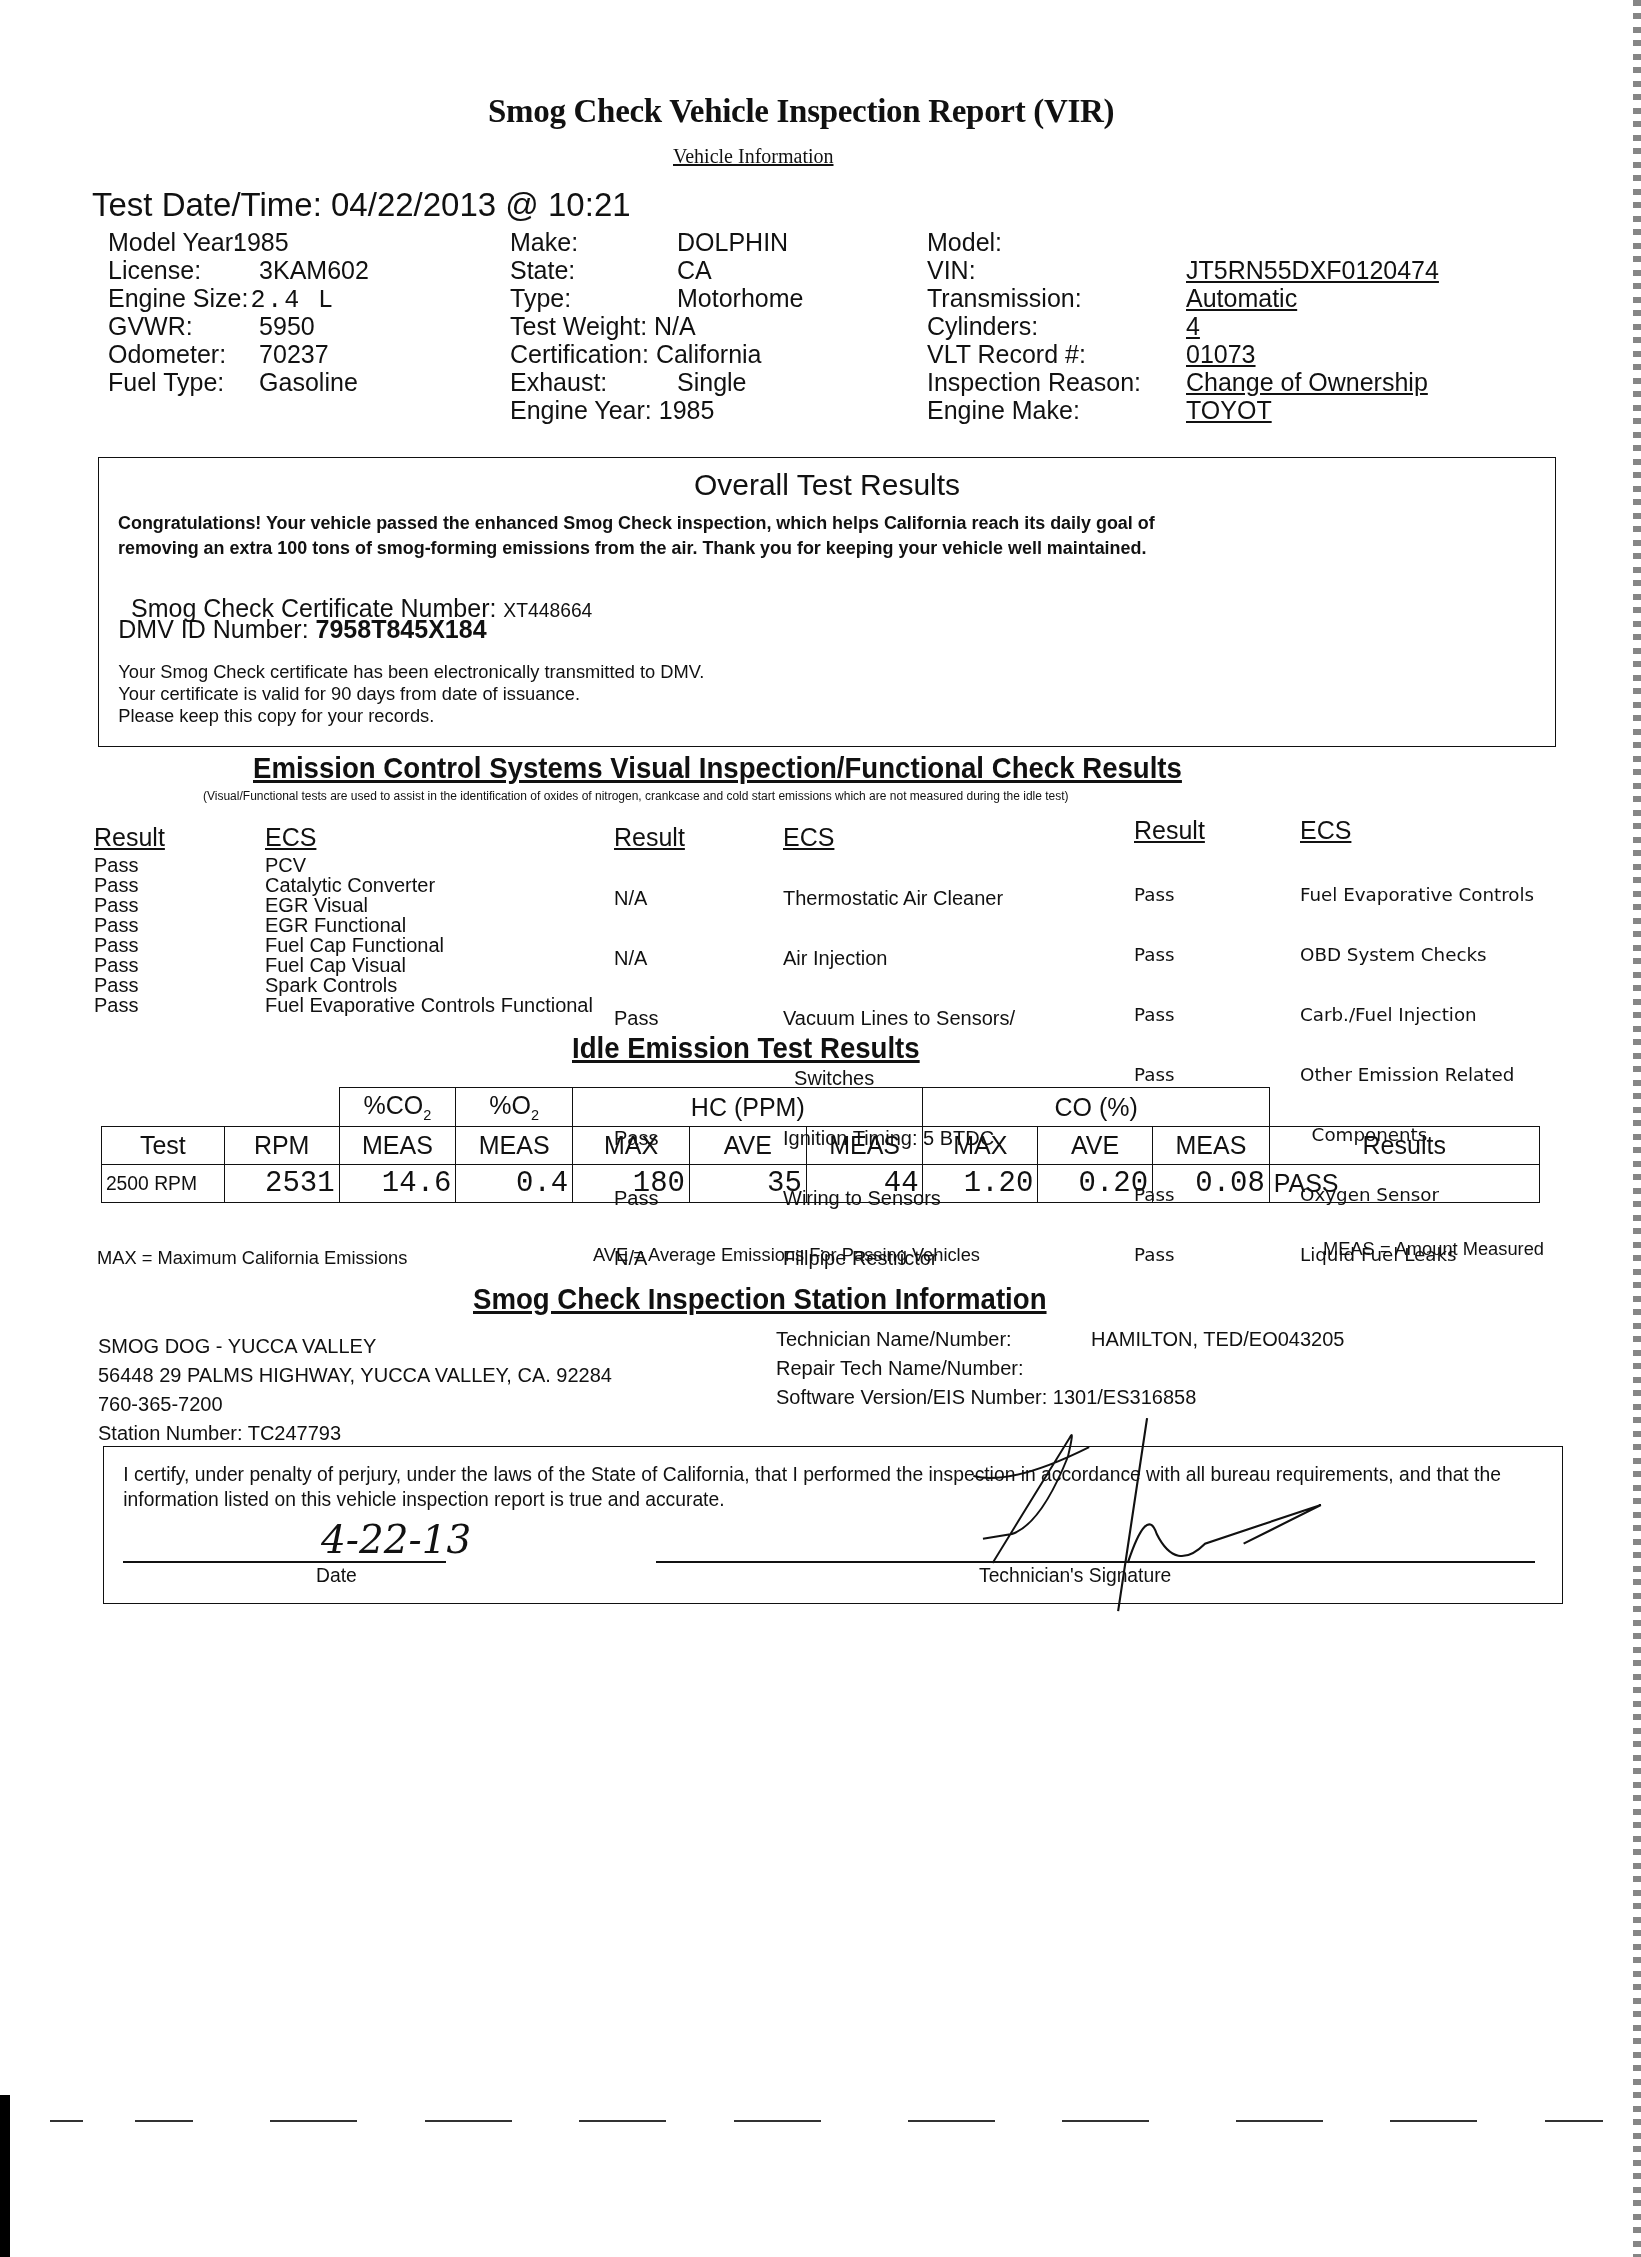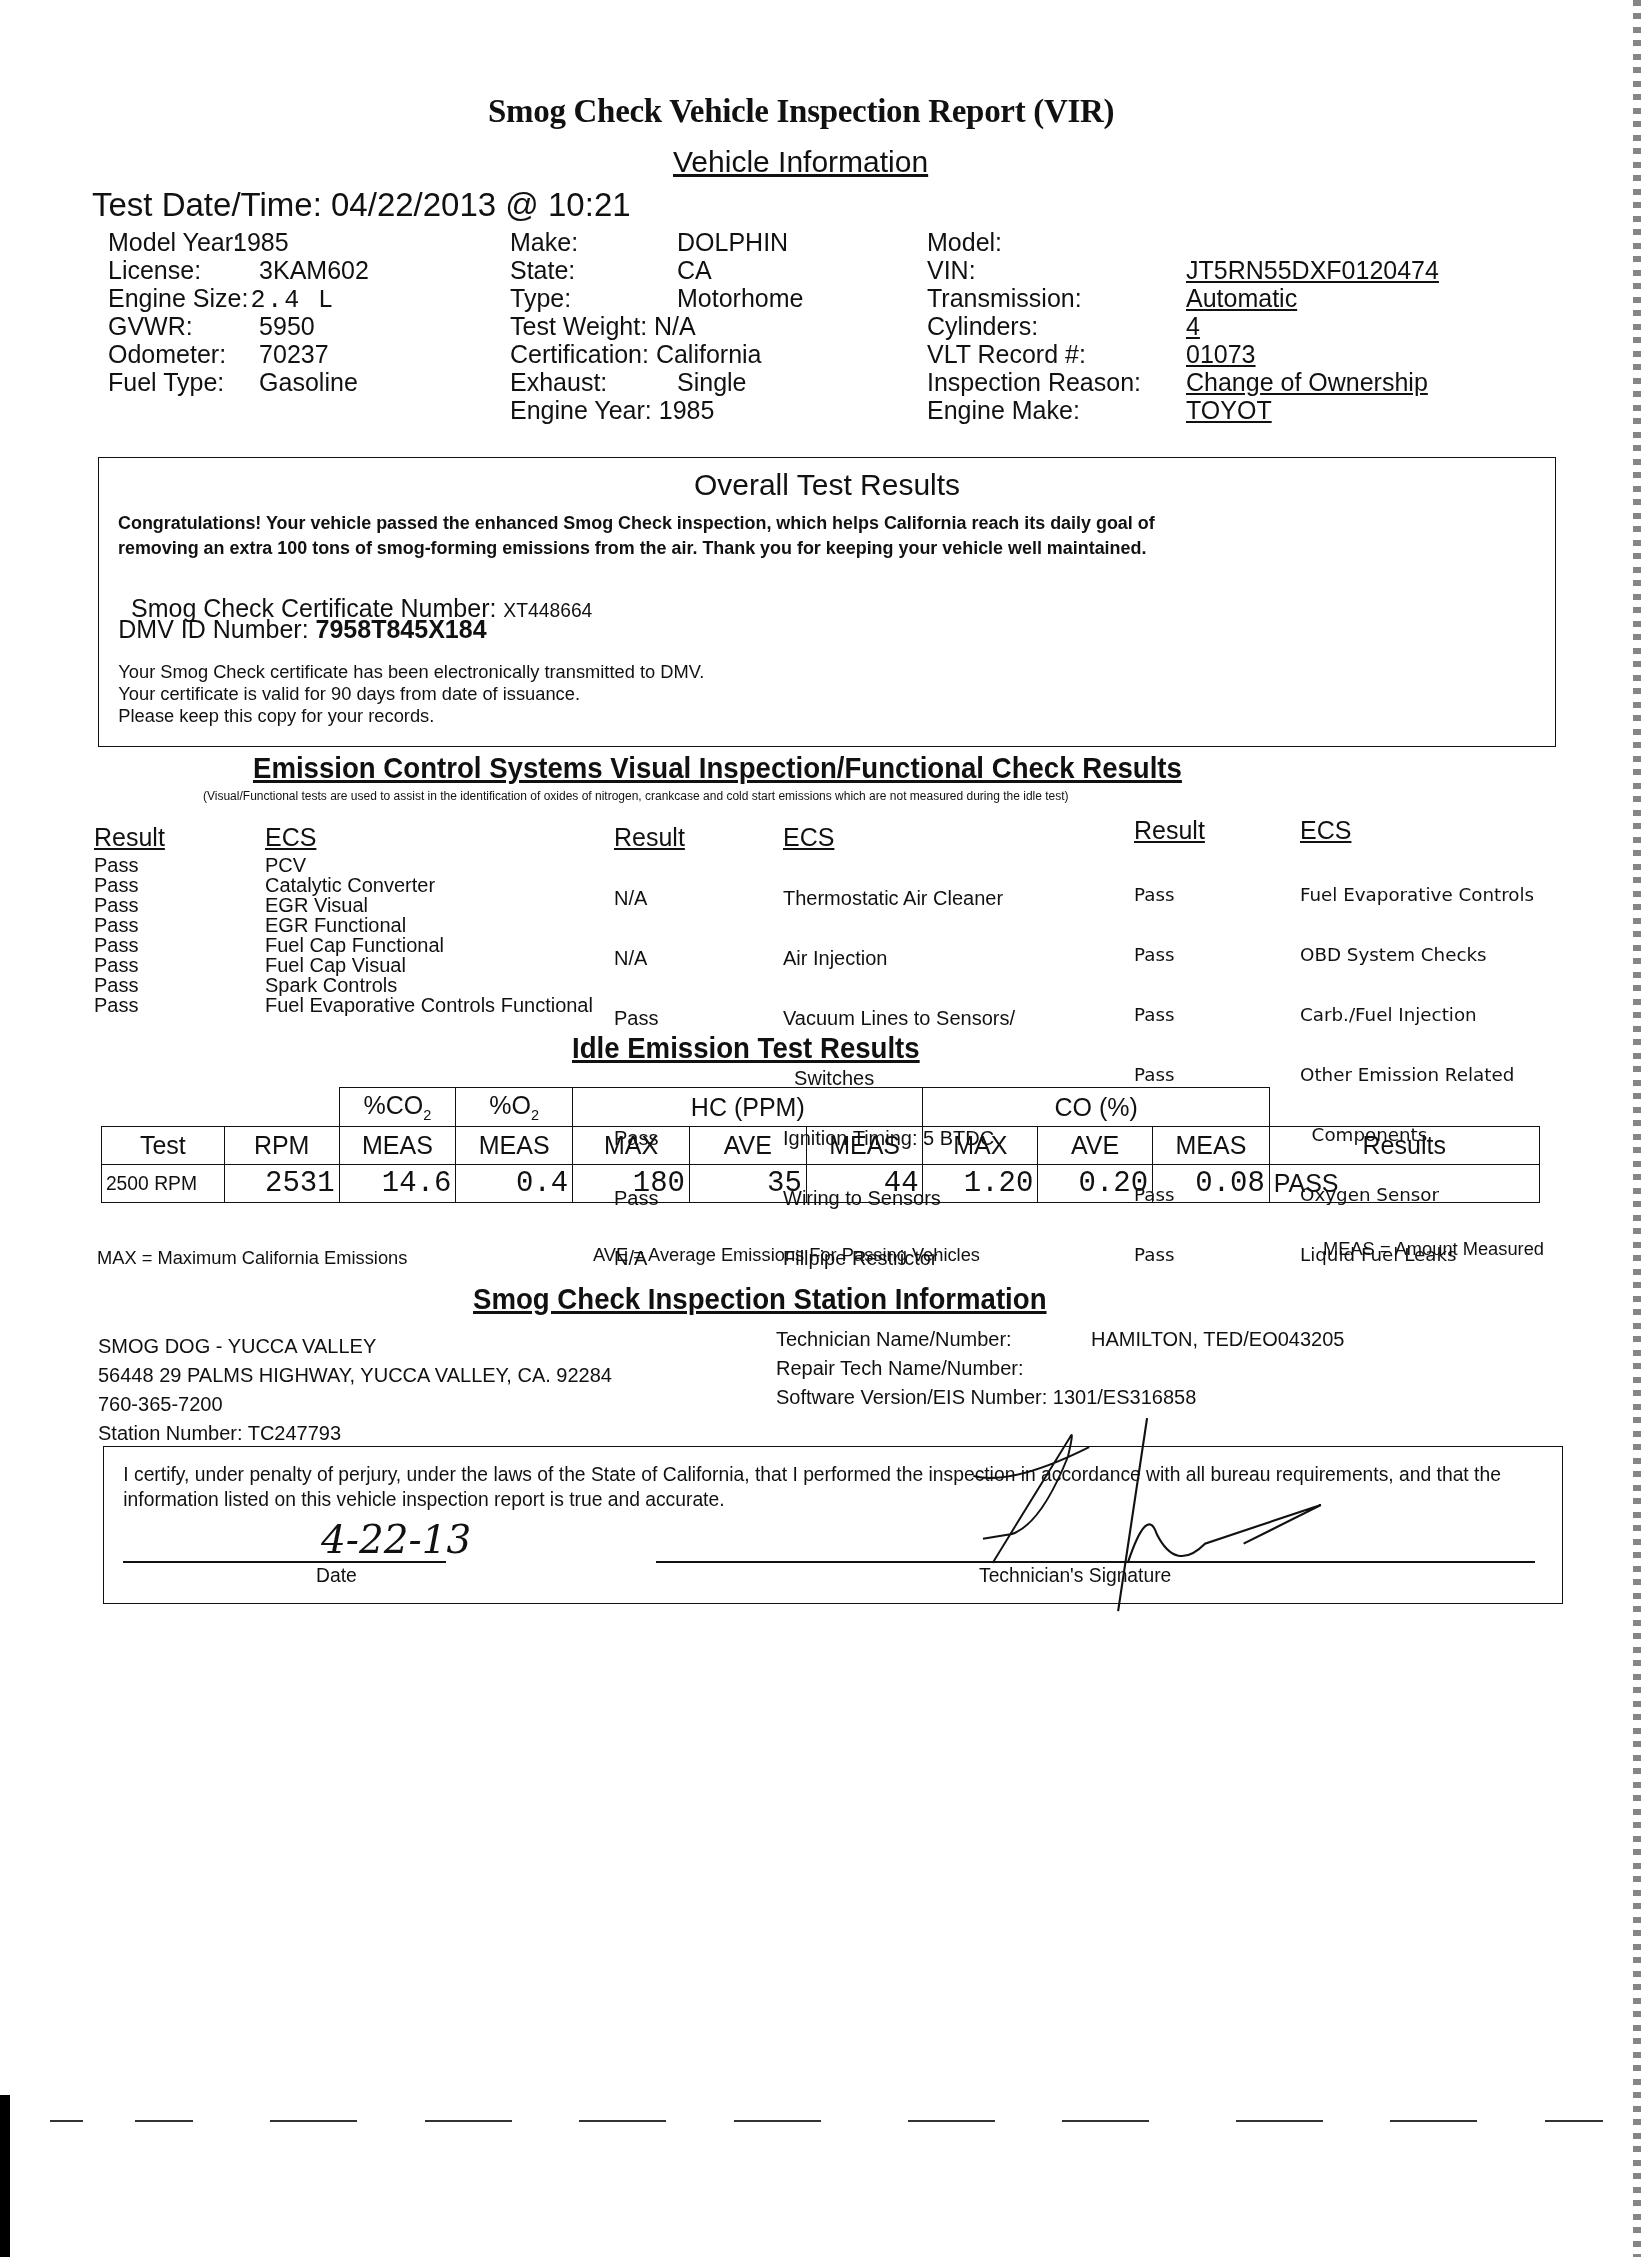--- a/index.html
+++ b/index.html
@@ -1,20 +1,20 @@
 <!DOCTYPE html>
 <html><head>
 <meta charset="utf-8">
 <style>
   html, body { margin: 0; padding: 0; background: #ffffff; }
   body { width: 1641px; height: 2257px; position: relative; overflow: hidden; color: #111; font-family: "Liberation Sans", sans-serif; }
   .abs { position: absolute; }
   .serif-title { font-family: "Liberation Serif", serif; font-weight: bold; font-size: 33px; letter-spacing: -0.3px; }
   .u { text-decoration: underline; }
-  .h-sub { font-size: 30px; }
+  .h-sub { font-size: 20px; font-family: Liberation Serif, serif; }
   .date-line { font-size: 33px; }
   .vi { font-size: 25px; line-height: 28px; }
   .vi-row { height: 28px; white-space: nowrap; }
   .box { border: 1.9px solid #111; }
   .section-h { font-weight: bold; font-size: 30px; text-decoration: underline; transform: scaleX(0.92); transform-origin: left top; white-space: nowrap; }
   .tiny { font-size: 12px; white-space: nowrap; }
   .ecs { font-size: 20px; line-height: 20px; }
   .ecs-head { font-size: 25px; text-decoration: underline; }
   table.emis { border-collapse: collapse; font-size: 25px; }
   table.emis td { border: 1.9px solid #111; height: 37px; padding: 0 3.9px; }

